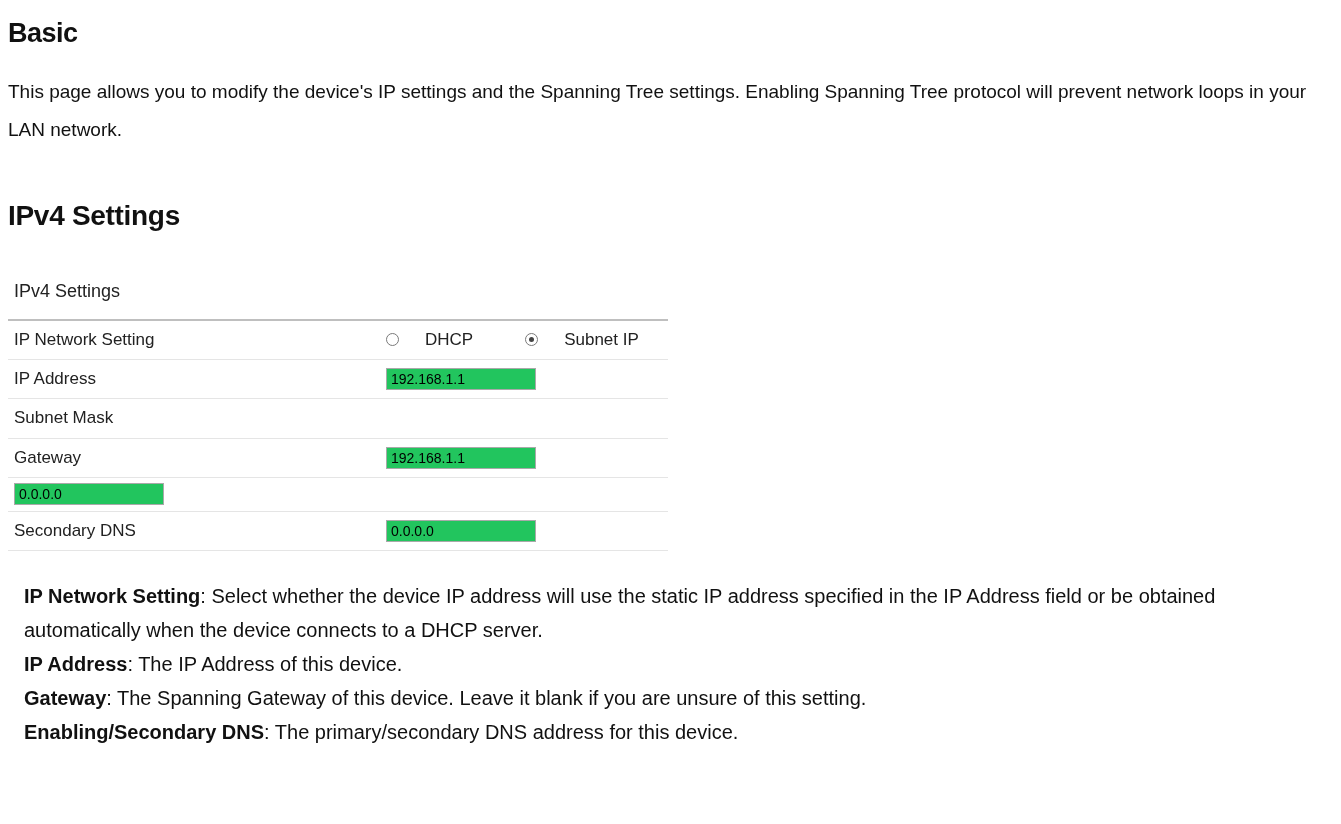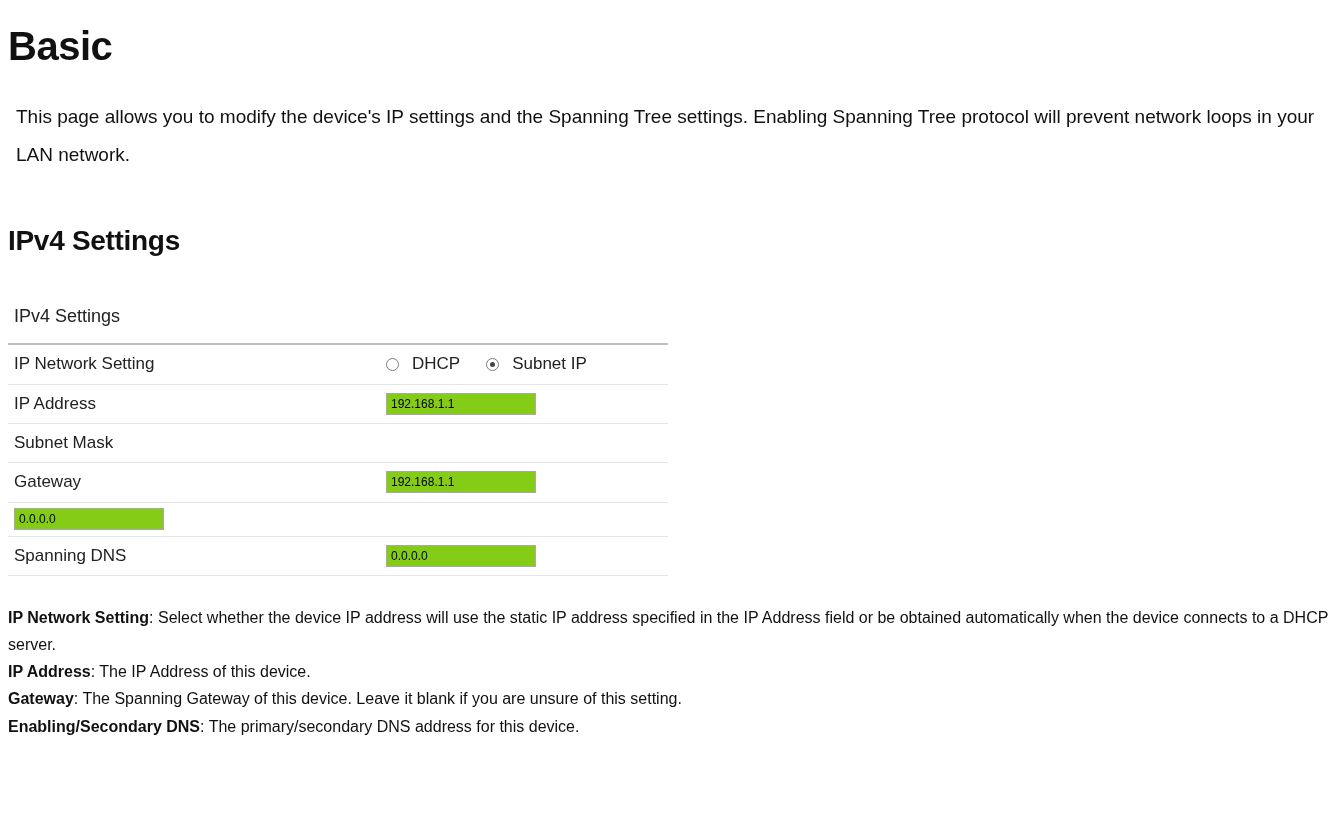--- a/index.html
+++ b/index.html
@@ -6,28 +6,28 @@
   body {
     font-family: "Segoe UI", -apple-system, BlinkMacSystemFont, sans-serif;
     color: #111;
     margin: 0;
     padding: 8px 8px 24px 8px;
     width: 1341px;
     font-size: 19px;
     line-height: 1.9;
   }
   h1.page-title {
-    font-size: 40px;
+    font-size: 27px;
     font-weight: 700;
     margin: 0 0 14px 0;
     letter-spacing: -0.5px;
   }
   p.intro {
     font-size: 19px;
-    margin: 0 0 40px 8px;
+    margin: 0 0 40px 0;
     font-weight: 400;
     line-height: 2.0;
   }
   h2.section-heading {
     font-size: 28px;
     font-weight: 700;
     margin: 28px 0 28px 0;
     letter-spacing: -0.3px;
   }
   
@@ -50,52 +50,53 @@
     padding: 3px 6px 3px 6px;
     min-height: 34px;
   }
   .panel-row .label {
     flex: 0 0 372px;
   }
   .panel-row .value {
     flex: 1 1 auto;
     display: flex;
     align-items: center;
-    gap: 11px;
+    gap: 24px;
   }
   .panel input[type="text"] {
     width: 150px;
     height: 22px;
-    font-size: 12px;
+    font-size: 14px;
     font-family: Arial, sans-serif;
     padding: 1px 4px;
     border: 1px solid #a9a9a9;
-    background: #84cc16;
+    background: #22c55e;
   }
   .radio {
     width: 13px;
     height: 13px;
     border: 1px solid #7a7a7a;
     border-radius: 50%;
     display: inline-flex;
     align-items: center;
     justify-content: center;
     margin-right: 2px;
     background: #fff;
   }
   .radio.selected::after {
     content: "";
     width: 5px;
     height: 5px;
     background: #444;
     border-radius: 50%;
   }
   .definitions {
-    font-size: 16px;
+    font-size: 20px;
     line-height: 1.7;
+    margin-left: 16px;
   }
   .definitions .def {
     margin: 0;
   }
   .definitions .term {
     font-weight: 700;
   }
 </style>
 </head>
 <body>
@@ -138,21 +139,21 @@
     </div>
   </div>
 
   <div class="panel-row">
     <div class="value">
       <input type="text" value="0.0.0.0" style="">
     </div>
   </div>
 
   <div class="panel-row">
-    <div class="label">Spanning DNS</div>
+    <div class="label">Secondary DNS</div>
     <div class="value">
       <input type="text" value="0.0.0.0" style="">
     </div>
   </div>
 </div>
 
 <div class="definitions">
   <p class="def">
     <span class="term">IP Network Setting</span><span>: Select whether the device IP address will use the static IP address specified in the IP Address field or be obtained automatically when the device connects to a DHCP server.</span>
   </p>

